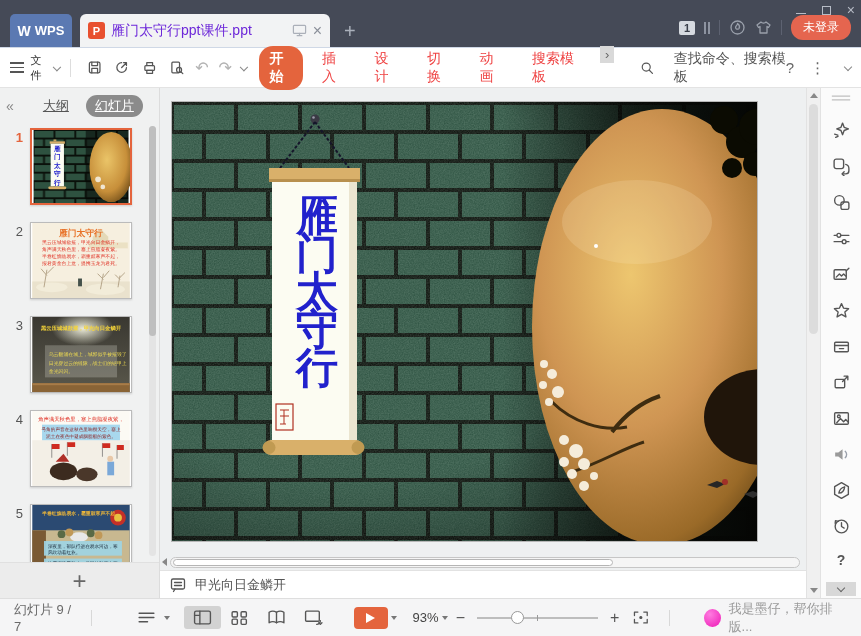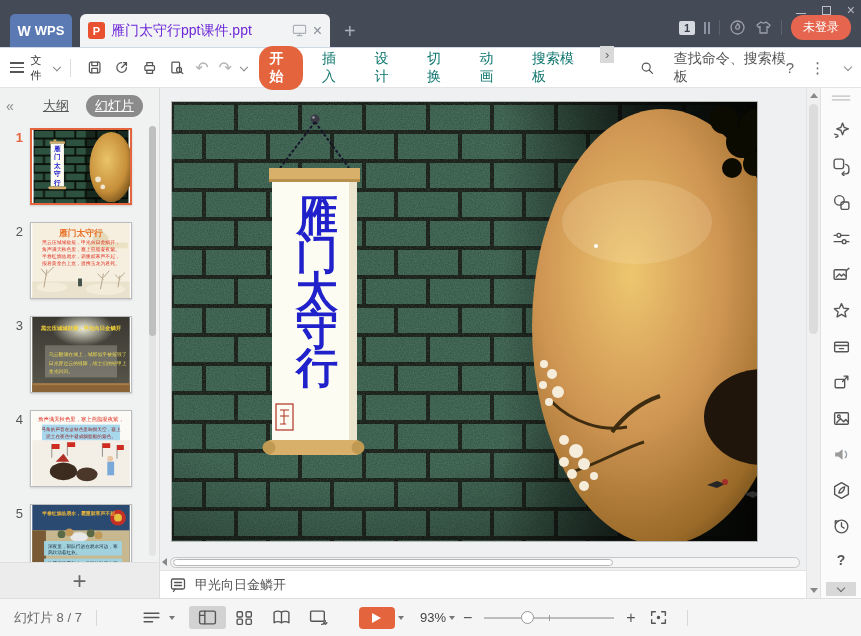--- a/index.html
+++ b/index.html
@@ -31,21 +31,21 @@
   
   .ribbon { height:40px; background:#fff; border-bottom:1px solid #e3e3e3; display:flex; align-items:center; padding:0 10px; flex:0 0 auto; position:relative;}
   .hamb { width:15px; display:flex; flex-direction:column; gap:3px; margin-right:7px;}
   .hamb i { height:1.6px; background:#555; display:block;}
   .file-label { font-size:11px; color:#333;}
   .chev { display:inline-block; width:6px; height:6px; border-right:1.4px solid #888; border-bottom:1.4px solid #888; transform:rotate(45deg); margin:0 0 2px 4px;}
   .rb-divider { width:1px; height:18px; background:#ddd; margin:0 10px;}
   .qico { width:17px; height:17px; margin:0 6px;}
   .undo-redo { font-size:16px; color:#b3b3b3; margin:0 5px;}
   .rb-tabs { display:flex; align-items:flex-start; margin-left:12px; gap:8px;}
-  .rb-tab { font-size:14px; color:#0f766e; padding:4px 11px;}
+  .rb-tab { font-size:14px; color:#ef4444; padding:4px 11px;}
   .rb-tab.active { background:#e4643d; color:#fff; border-radius:14px; font-weight:bold;}
   .more-tabs { background:#d9d9d9; color:#666; font-size:13px; padding:1px 5px; margin-left:4px;}
   .rb-search { display:flex; align-items:center; gap:19px; margin-left:26px; color:#555; font-size:14px;}
   .rb-end { margin-left:auto; display:flex; align-items:center; gap:16px; color:#666; font-size:15px;}
 
   
   .main { flex:1; display:flex; min-height:0;}
   .left-panel { width:160px; background:#f0f1f1; border-right:1px solid #dcdcdc; display:flex; flex-direction:column;}
   .panel-header { height:36px; display:flex; align-items:center; padding:0 6px; gap:10px;}
   .collapse-btn { color:#888; font-size:14px;}
@@ -584,21 +584,21 @@
           </g>
         </svg>
       <span class="rs-help">?</span>
       <div class="rs-more">
           <span class="chev"></span>
         </div>
     </div>
   </div>
 
   <div class="statusbar">
-    <span class="sb-text">幻灯片 8 / 7</span>
+    <span class="sb-text">幻灯片 9 / 7</span>
     <span class="sb-div"></span>
     <span style="display:flex;align-items:center;margin-left:26px;">
       <svg class="sb-ico" viewBox="0 0 18 16">
           <g class="ic">
             <path d="M2 4h14M2 8h14M2 12h8"></path>
           </g>
         </svg>
       <span class="tri-down"></span>
     </span>
     <span class="view-btn active" style="margin-left:14px;">
@@ -647,15 +647,19 @@
         <span class="knob"></span>
       </span>
     <span class="zoom-plus">+</span>
     <svg class="sb-ico" viewBox="0 0 18 16">
         <g class="ic">
           <path d="M2.5 6V2.5H6M12 2.5h3.5V6M15.5 10v3.5H12M6 13.5H2.5V10"></path>
           <circle cx="9" cy="8" r="1" fill="#555"></circle>
         </g>
       </svg>
     <span class="sb-div"></span>
+    <span class="assistant">
+      <span class="assist-dot"></span>
+      <span class="assist-text">我是墨仔，帮你排版...</span>
+    </span>
   </div>
 
 </div>
 
 </body></html>

